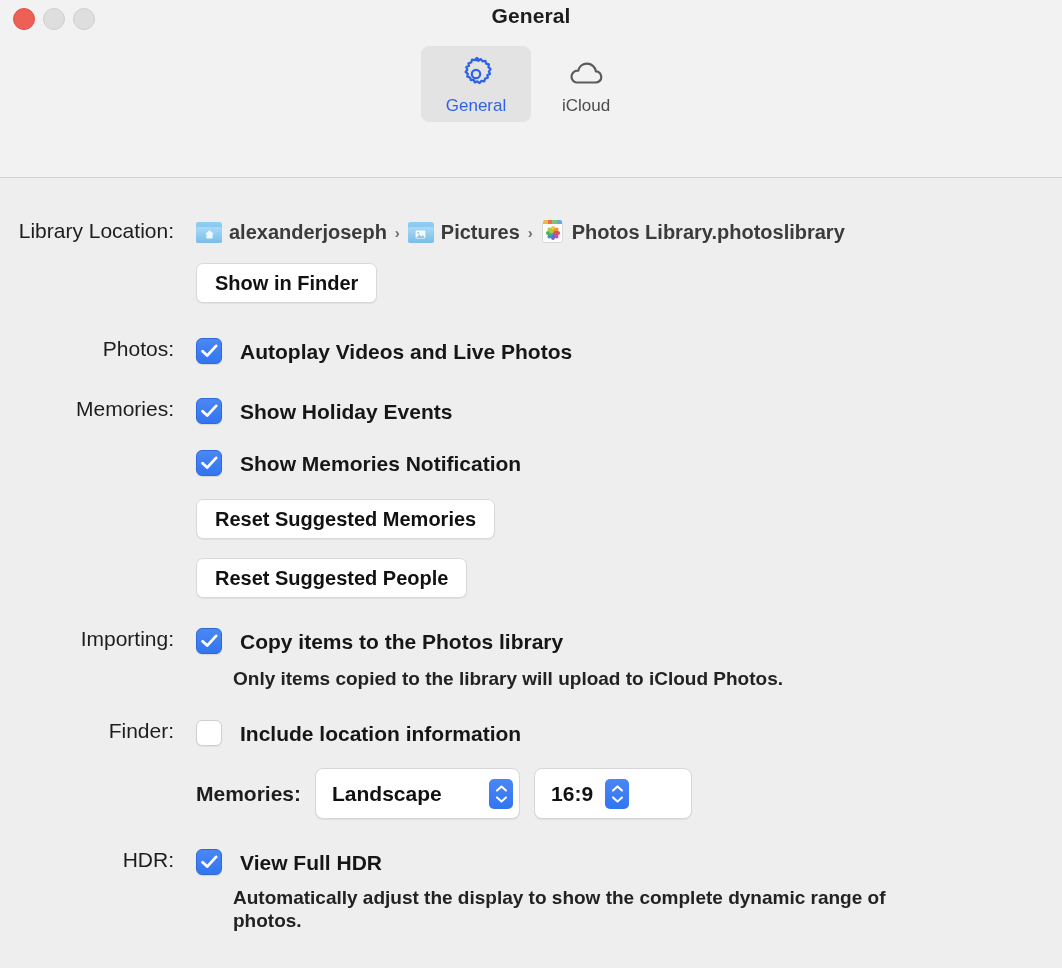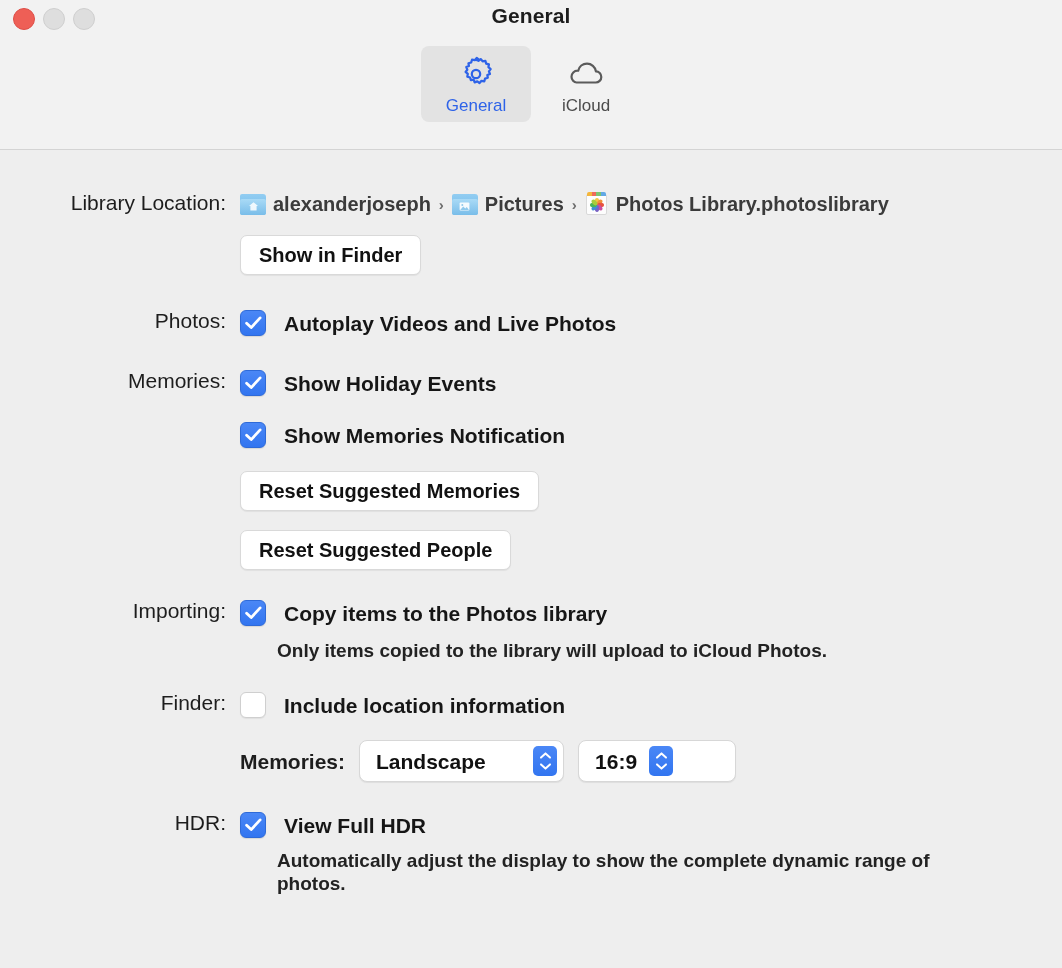--- a/index.html
+++ b/index.html
@@ -12,21 +12,21 @@
     background: #eeeeee;
     font-family: "Liberation Sans", sans-serif;
     color: #000;
     overflow: hidden;
     -webkit-font-smoothing: antialiased;
   }
 
   
   .titlebar {
     position: relative;
-    height: 150px;
+    height: 178px;
     background: #f2f2f2;
     border-bottom: 1px solid #d4d4d4;
     box-sizing: border-box;
   }
   .traffic-lights {
     position: absolute;
     top: 8px;
     left: 13px;
     display: flex;
     gap: 8px;
@@ -89,23 +89,23 @@
     height: 818px;
     background: #eeeeee;
     padding-top: 0;
   }
 
   .row {
     display: flex;
     align-items: flex-start;
   }
   .row-label {
-    width: 240px;
+    width: 196px;
     text-align: right;
-    padding-right: 14px;
+    padding-right: 22px;
     box-sizing: border-box;
     font-size: 21px;
     color: #1d1d1d;
     line-height: 1;
     white-space: nowrap;
   }
   .row-body {
     flex: 1;
     display: flex;
     flex-direction: column;
@@ -238,21 +238,21 @@
     font-size: 19px;
     color: #222;
     line-height: 1.22;
     max-width: 700px;
   }
 
   
   .popup {
     display: inline-flex;
     align-items: center;
-    height: 42px;
+    height: 51px;
     background: #ffffff;
     border: 1px solid #d7d7d7;
     border-radius: 8px;
     box-shadow: 0 1px 1px rgba(0,0,0,.07);
     padding: 0 6px 0 16px;
     box-sizing: border-box;
     cursor: default;
   }
   .popup-value {
     font-size: 21px;

